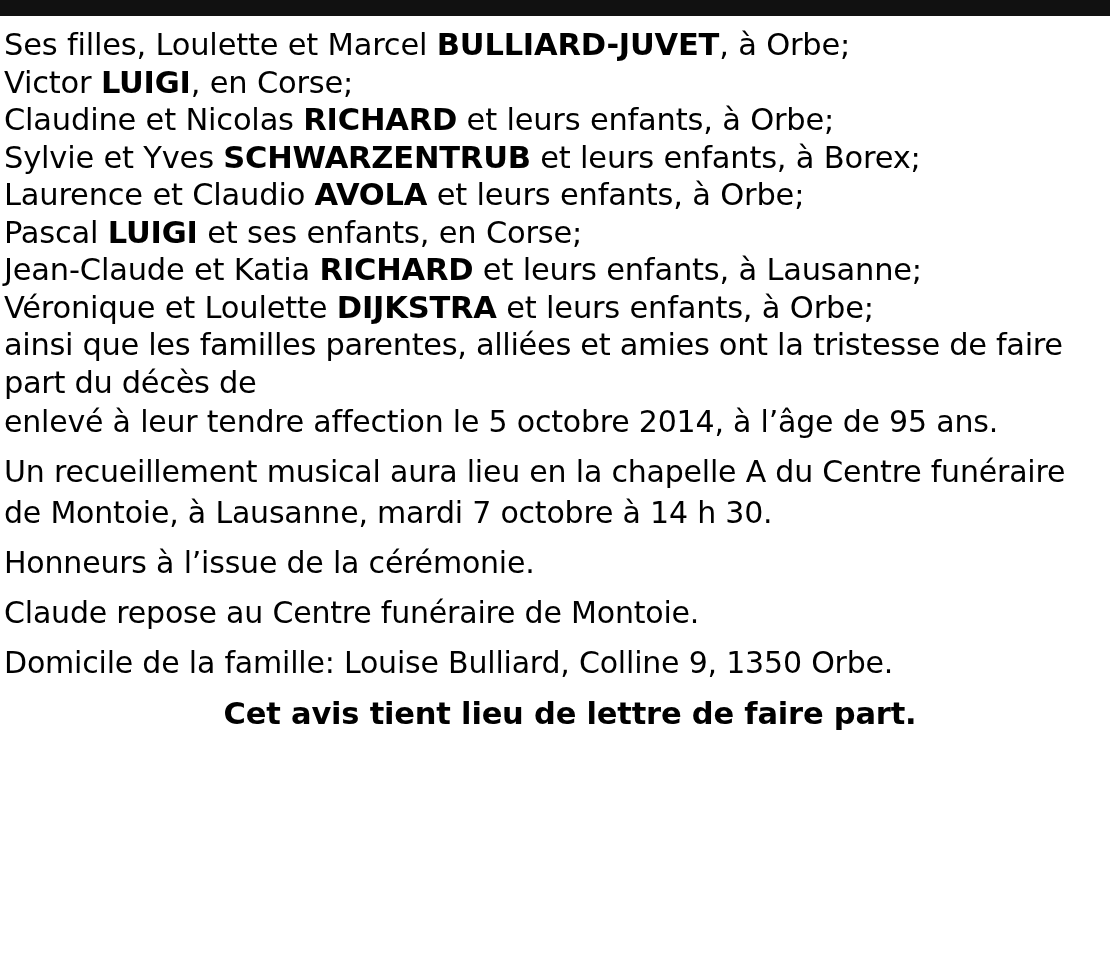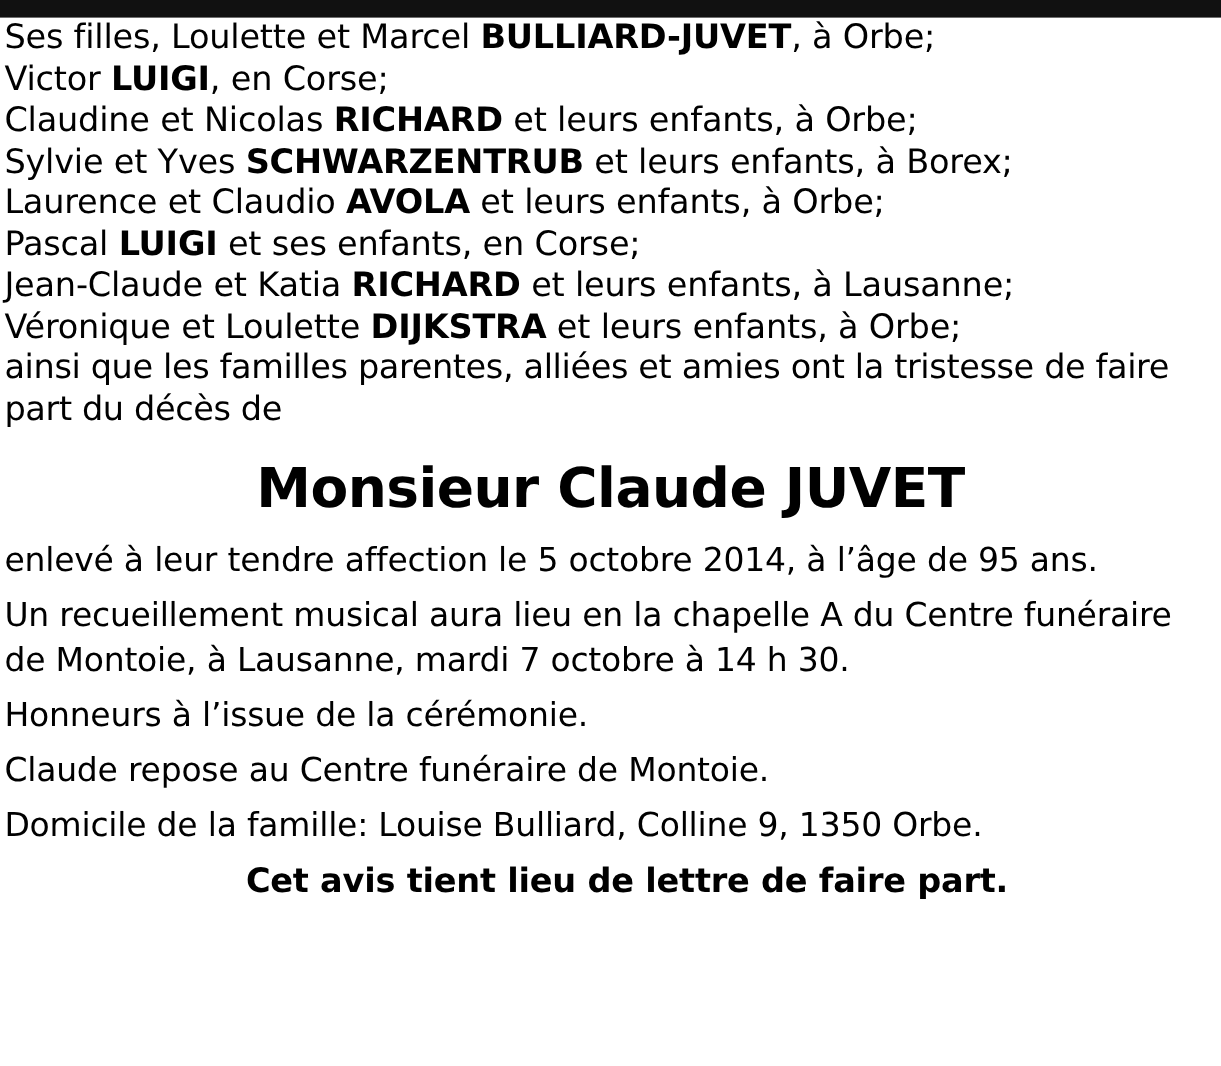--- a/index.html
+++ b/index.html
@@ -19,21 +19,21 @@
     width: 1110px;
     height: 969px;
     box-sizing: border-box;
   }
   .top-rule {
     width: 1110px;
     height: 16px;
     background: #111111;
   }
   .body-area {
-    padding: 0 4px 0 4px;
+    padding: 10px 4px 0 4px;
     box-sizing: border-box;
   }
   .survivor-line {
     font-size: 30.5px;
     line-height: 37.5px;
     letter-spacing: -0.2px;
     white-space: nowrap;
   }
   .survivor-line.indent {
     padding-left: 38px;
@@ -110,21 +110,20 @@
     <div class="survivor-line">
       <span>Jean-Claude et Katia </span><span class="sname">RICHARD</span><span> et leurs enfants, à Lausanne;</span>
     </div>
 
     <div class="survivor-line">
       <span>Véronique et Loulette </span><span class="sname">DIJKSTRA</span><span> et leurs enfants, à Orbe;</span>
     </div>
 
     <div class="survivor-line wrap">ainsi que les familles parentes, alliées et amies ont la tristesse de faire part du décès de</div>
 
-    <div class="deceased-name">Monsieur Claude JUVET</div>
 
     <div class="para">enlevé à leur tendre affection le 5 octobre 2014, à l’âge de 95 ans.</div>
 
     <div class="para">Un recueillement musical aura lieu en la chapelle A du Centre funéraire de Montoie, à Lausanne, mardi 7 octobre à 14 h 30.</div>
 
     <div class="para">Honneurs à l’issue de la cérémonie.</div>
 
     <div class="para">Claude repose au Centre funéraire de Montoie.</div>
 
     <div class="para">

